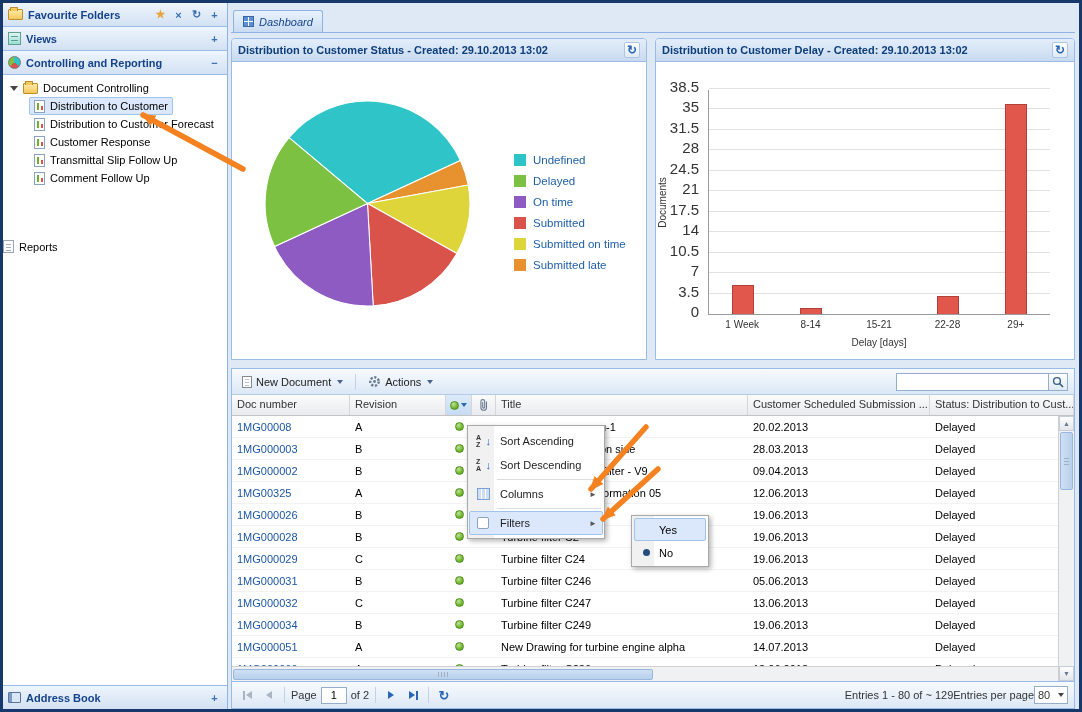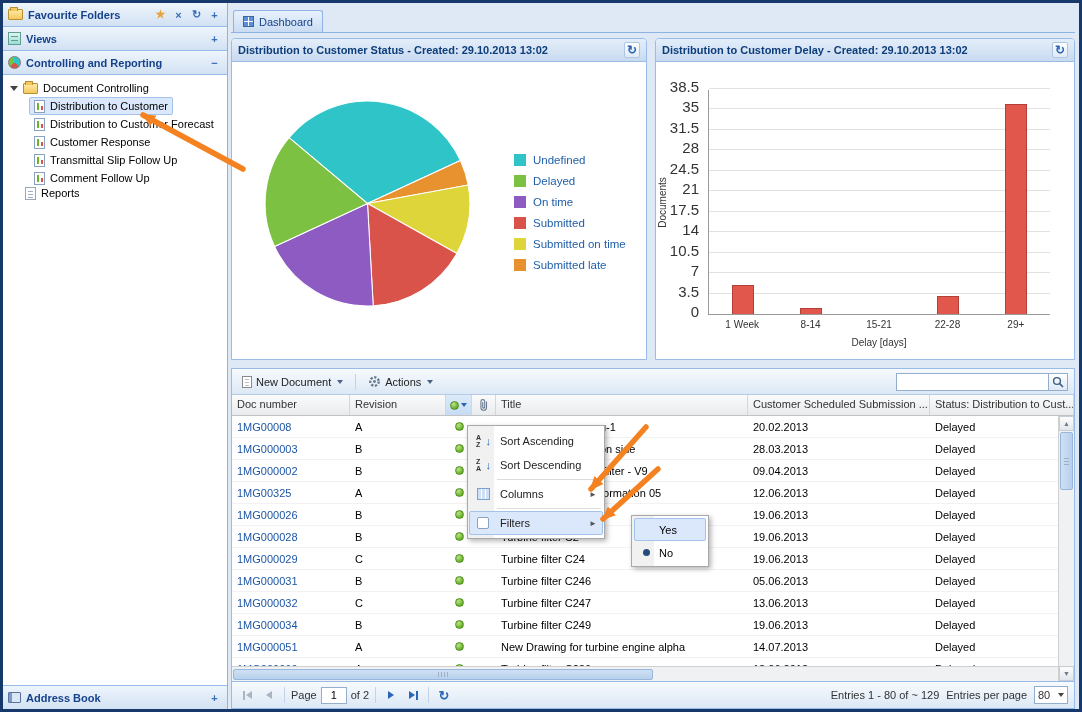--- a/index.html
+++ b/index.html
@@ -20,28 +20,28 @@
 .views-ic::before{content:"";position:absolute;left:2px;right:2px;top:3px;height:1px;background:#5f9e91;box-shadow:0 4px 0 #5f9e91;}
 .pie-mini{width:13px;height:13px;border-radius:50%;background:conic-gradient(#2fc5c8 0 130deg,#d9534a 130deg 230deg,#7cc142 230deg 360deg);border:1px solid #7a7a7a;flex:0 0 auto;}
 .tree-area{flex:1;background:#fff;padding:4px 0;overflow:hidden;}
 .tree-root-row{display:flex;align-items:center;gap:5px;height:18px;padding-left:7px;cursor:pointer;}
 .tree-expander{width:0;height:0;border-top:5px solid #444;border-left:4px solid transparent;border-right:4px solid transparent;}
 .tree-children .tree-item{display:flex;align-items:center;gap:5px;height:18px;margin-left:26px;padding:0 4px;width:fit-content;cursor:pointer;border:1px solid transparent;}
 .tree-item.selected{background:#dbe8fb;border:1px solid #a3c4ea;border-radius:2px;}
 .doc-chart-icon{width:11px;height:13px;background:#fff;border:1px solid #8aa2c0;position:relative;flex:0 0 auto;}
 .doc-chart-icon::before{content:"";position:absolute;left:2px;bottom:2px;width:2px;height:7px;background:#6fb32b;}
 .doc-chart-icon::after{content:"";position:absolute;left:6px;bottom:2px;width:2px;height:4px;background:#d9534a;}
-.reports-row{display:flex;align-items:flex-start;gap:5px;height:18px;padding-left:22px;cursor:pointer;}
+.reports-row{display:flex;align-items:flex-end;gap:5px;height:18px;cursor:pointer;margin-top:48px;}
 .report-icon{width:11px;height:13px;background:#fff;border:1px solid #98a6b8;position:relative;flex:0 0 auto;}
 .report-icon::before{content:"";position:absolute;left:2px;top:3px;right:2px;height:7px;background:repeating-linear-gradient(#9fb0c6 0 1px,transparent 1px 3px);}
 .book-icon{width:13px;height:11px;background:linear-gradient(90deg,#7d9bc6 0 3px,#d9e6f6 3px);border:1px solid #5a7499;border-radius:1px;flex:0 0 auto;}
 
 
 .main{flex:1;display:flex;flex-direction:column;padding:3px 4px 0 3px;min-width:0;}
-.tabstrip{height:27px;flex:0 0 27px;display:flex;align-items:flex-end;gap:2px;border-bottom:1px solid #8db2e3;padding-left:2px;}
+.tabstrip{height:27px;flex:0 0 27px;display:flex;align-items:flex-end;gap:2px;border-bottom:1px solid #8db2e3;padding-left:2px;font-style:italic;}
 .tab{height:22px;display:flex;align-items:center;gap:5px;padding:0 9px;background:linear-gradient(#e8f2fd,#cadcf3);border:1px solid #8db2e3;border-bottom:none;border-radius:3px 3px 0 0;color:#15428b;cursor:pointer;white-space:nowrap;}
 .tab.active{height:25px;background:linear-gradient(#fff,#e8f1fb);font-weight:bold;}
 .dash-ic{width:11px;height:11px;border:1px solid #39679f;background-color:#5b8ed6;background-image:linear-gradient(#fff,#fff),linear-gradient(#fff,#fff);background-size:1px 100%,100% 1px;background-position:center,center;background-repeat:no-repeat;flex:0 0 auto;}
 .tab-pie{width:11px;height:11px;border-radius:50%;background:conic-gradient(#2fc5c8 0 140deg,#d9534a 140deg 240deg,#7cc142 240deg 360deg);border:1px solid #7a7a7a;flex:0 0 auto;}
 .tab-close{color:#8d9cb4;font-size:10px;margin-left:4px;font-weight:normal;cursor:pointer;}
 
 
 .charts{display:flex;gap:8px;margin-top:5px;height:322px;flex:0 0 322px;}
 .panel{border:1px solid #99bbe8;border-radius:4px 4px 0 0;background:#fff;overflow:hidden;display:flex;flex-direction:column;}
 .panel.status{width:416px;flex:0 0 416px;}
@@ -109,21 +109,21 @@
 
 
 .paging{height:27px;flex:0 0 27px;background:linear-gradient(#f7fafd,#dce8f6);border-top:1px solid #99bbe8;display:flex;align-items:center;gap:4px;padding:0 6px;color:#333;}
 .pbtn{width:18px;height:18px;display:flex;align-items:center;justify-content:center;cursor:pointer;gap:1px;}
 .tri-l{width:0;height:0;border-right:6px solid #aab4c2;border-top:4px solid transparent;border-bottom:4px solid transparent;}
 .tri-r{width:0;height:0;border-left:6px solid #2a66b8;border-top:4px solid transparent;border-bottom:4px solid transparent;}
 .vbar{width:2px;height:9px;background:#aab4c2;}
 .vbar.en{background:#2a66b8;}
 .page-input{width:26px;height:17px;border:1px solid #95aece;text-align:center;font:inherit;outline:none;}
 .refresh-glyph{color:#2a66b8;font-size:13px;font-weight:bold;}
-.pag-right{margin-left:auto;display:flex;align-items:center;gap:7px;justify-content:space-between;}
+.pag-right{margin-left:auto;display:flex;align-items:center;justify-content:space-between;}
 .pselect{min-width:34px;height:18px;border:1px solid #95aece;background:#fff;display:flex;align-items:center;justify-content:space-between;gap:4px;padding:0 3px;cursor:pointer;}
 .sel-caret{width:0;height:0;border-top:4px solid #444;border-left:3.5px solid transparent;border-right:3.5px solid transparent;}
 
 
 .menu{position:absolute;left:464px;top:422px;width:138px;background-color:#fff;background-image:linear-gradient(90deg,#f1f1f1 0 26px,#fff 26px);border:1px solid #a9a9a9;box-shadow:2px 2px 5px rgba(0,0,0,.3);padding:3px 1px;z-index:40;}
 .mi{height:24px;display:flex;align-items:center;gap:8px;padding:0 4px;cursor:pointer;position:relative;border:1px solid transparent;}
 .mi-ic{width:18px;display:flex;justify-content:center;flex:0 0 18px;}
 .mi-label{color:#222;}
 .sub-arrow{position:absolute;right:5px;color:#555;font-size:8px;}
 .msep{height:1px;background:#dcdcdc;margin:2px 2px 2px 28px;}

